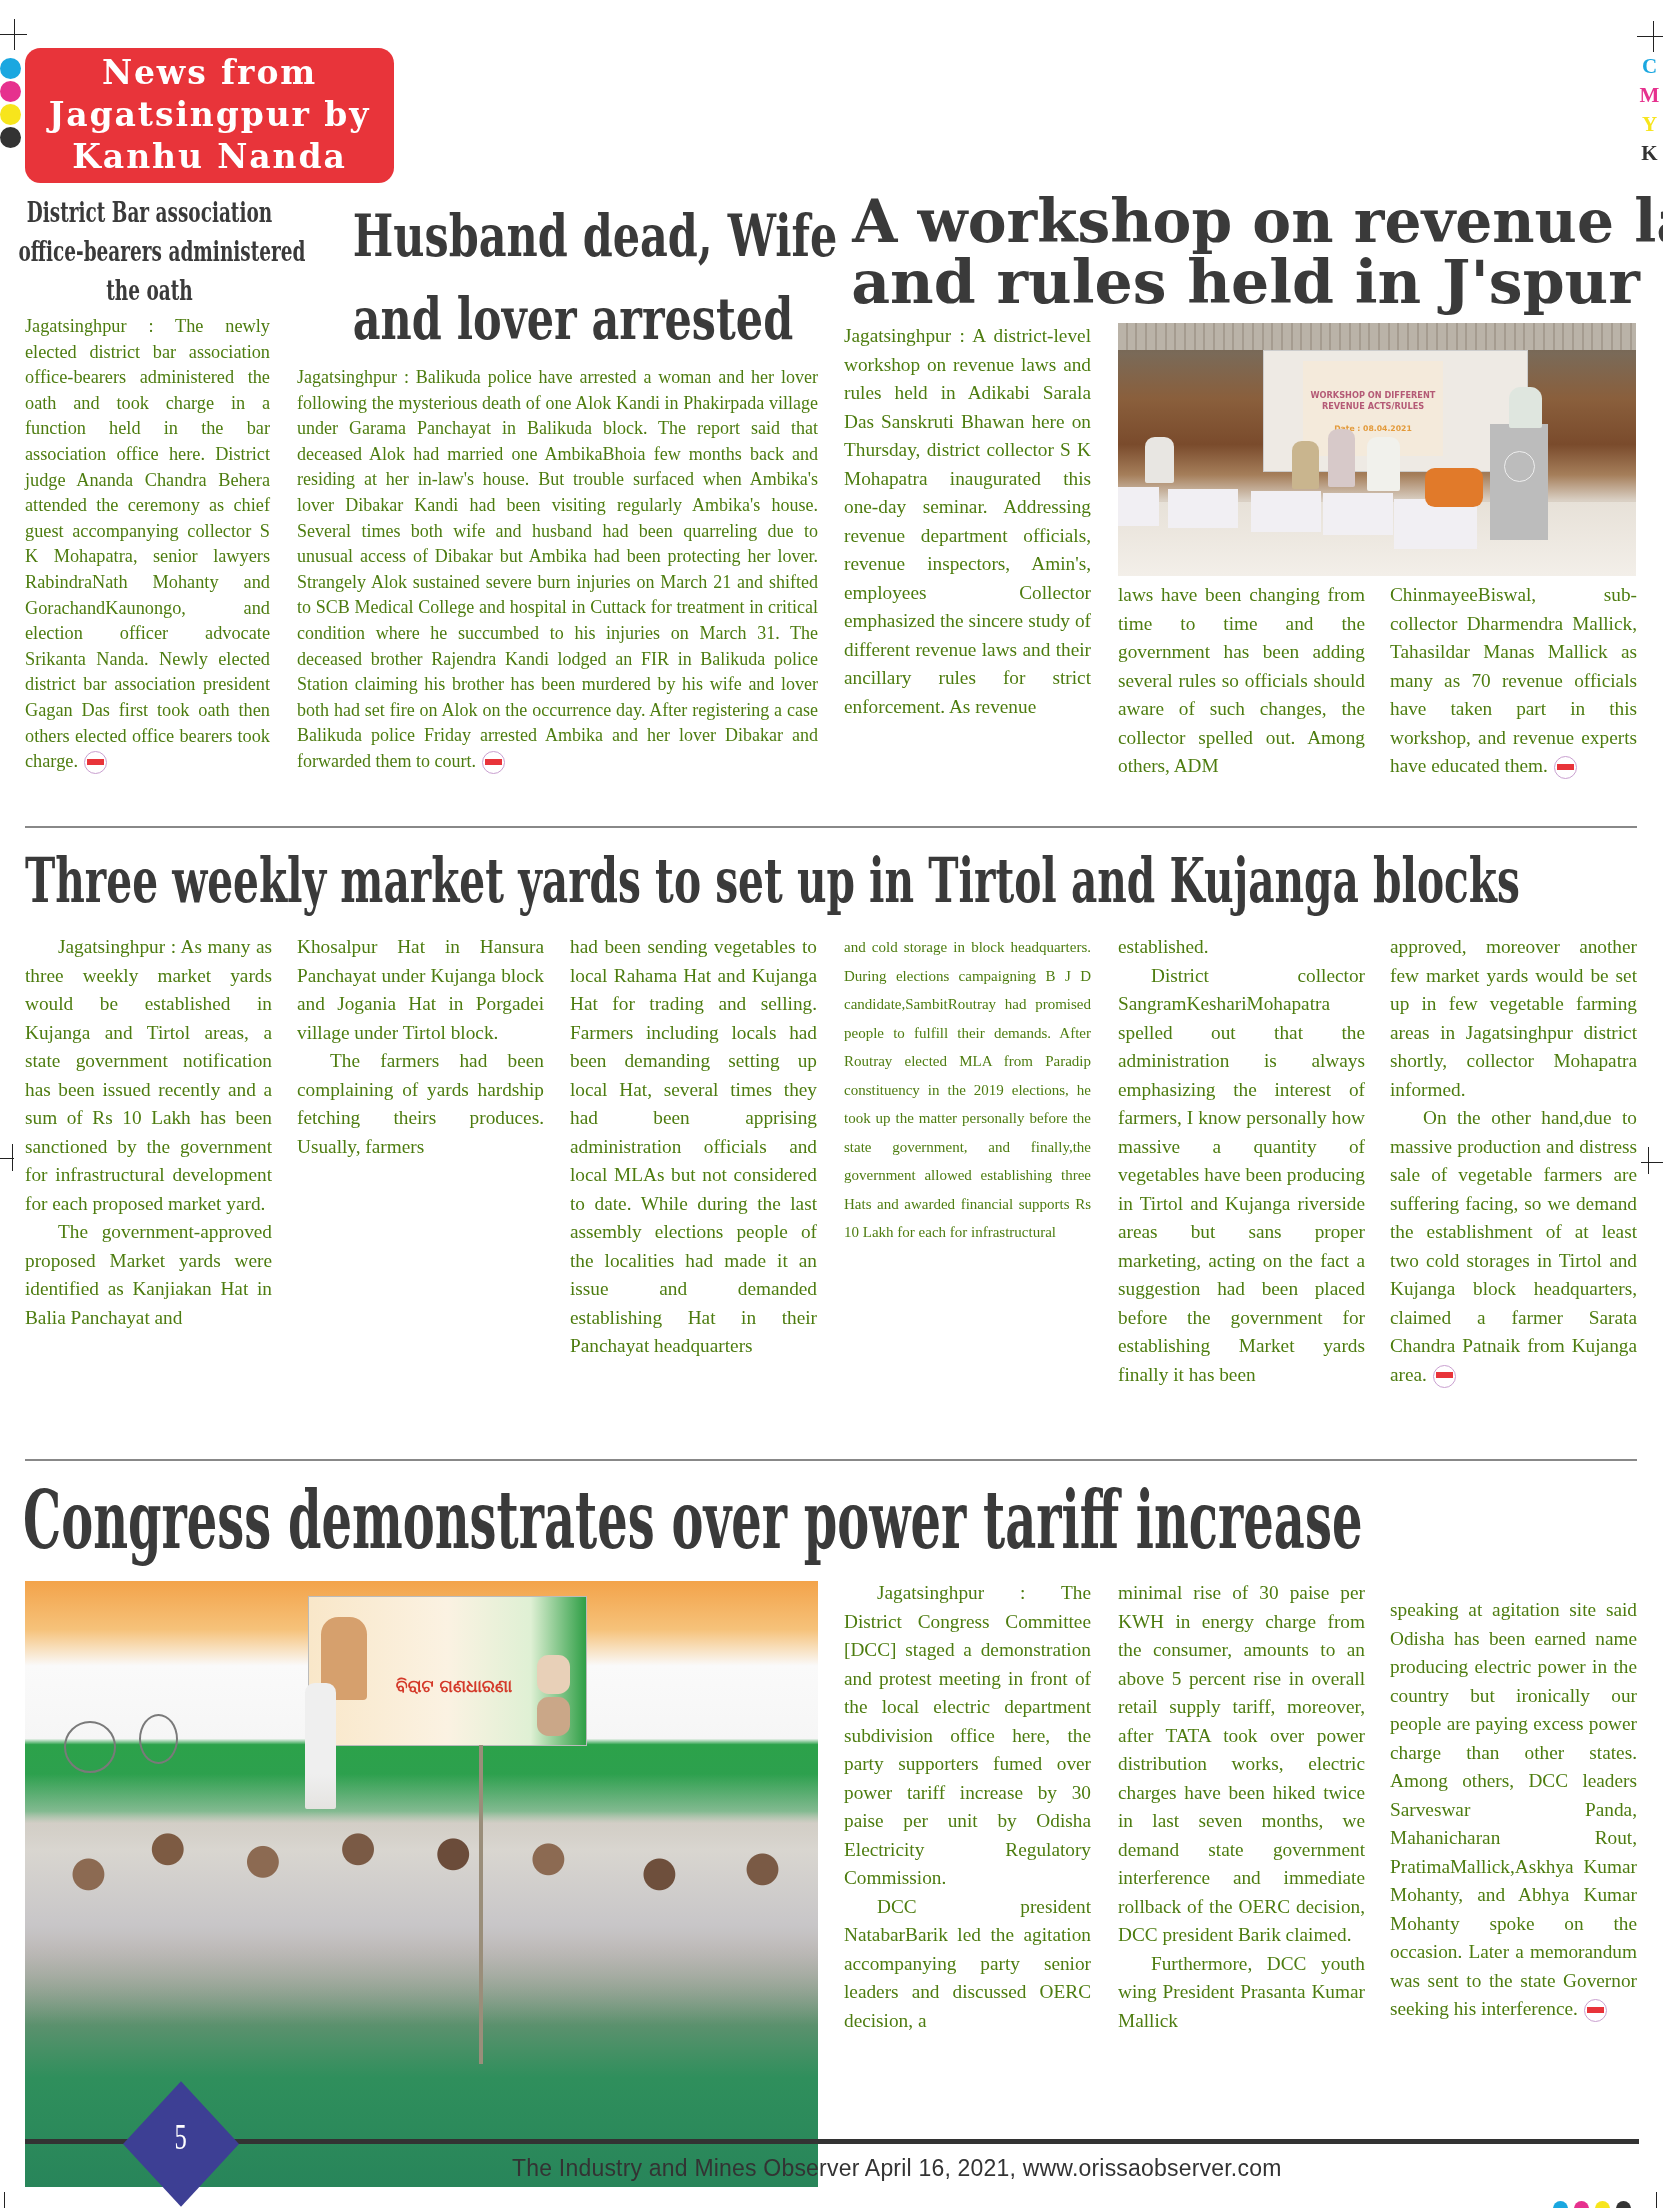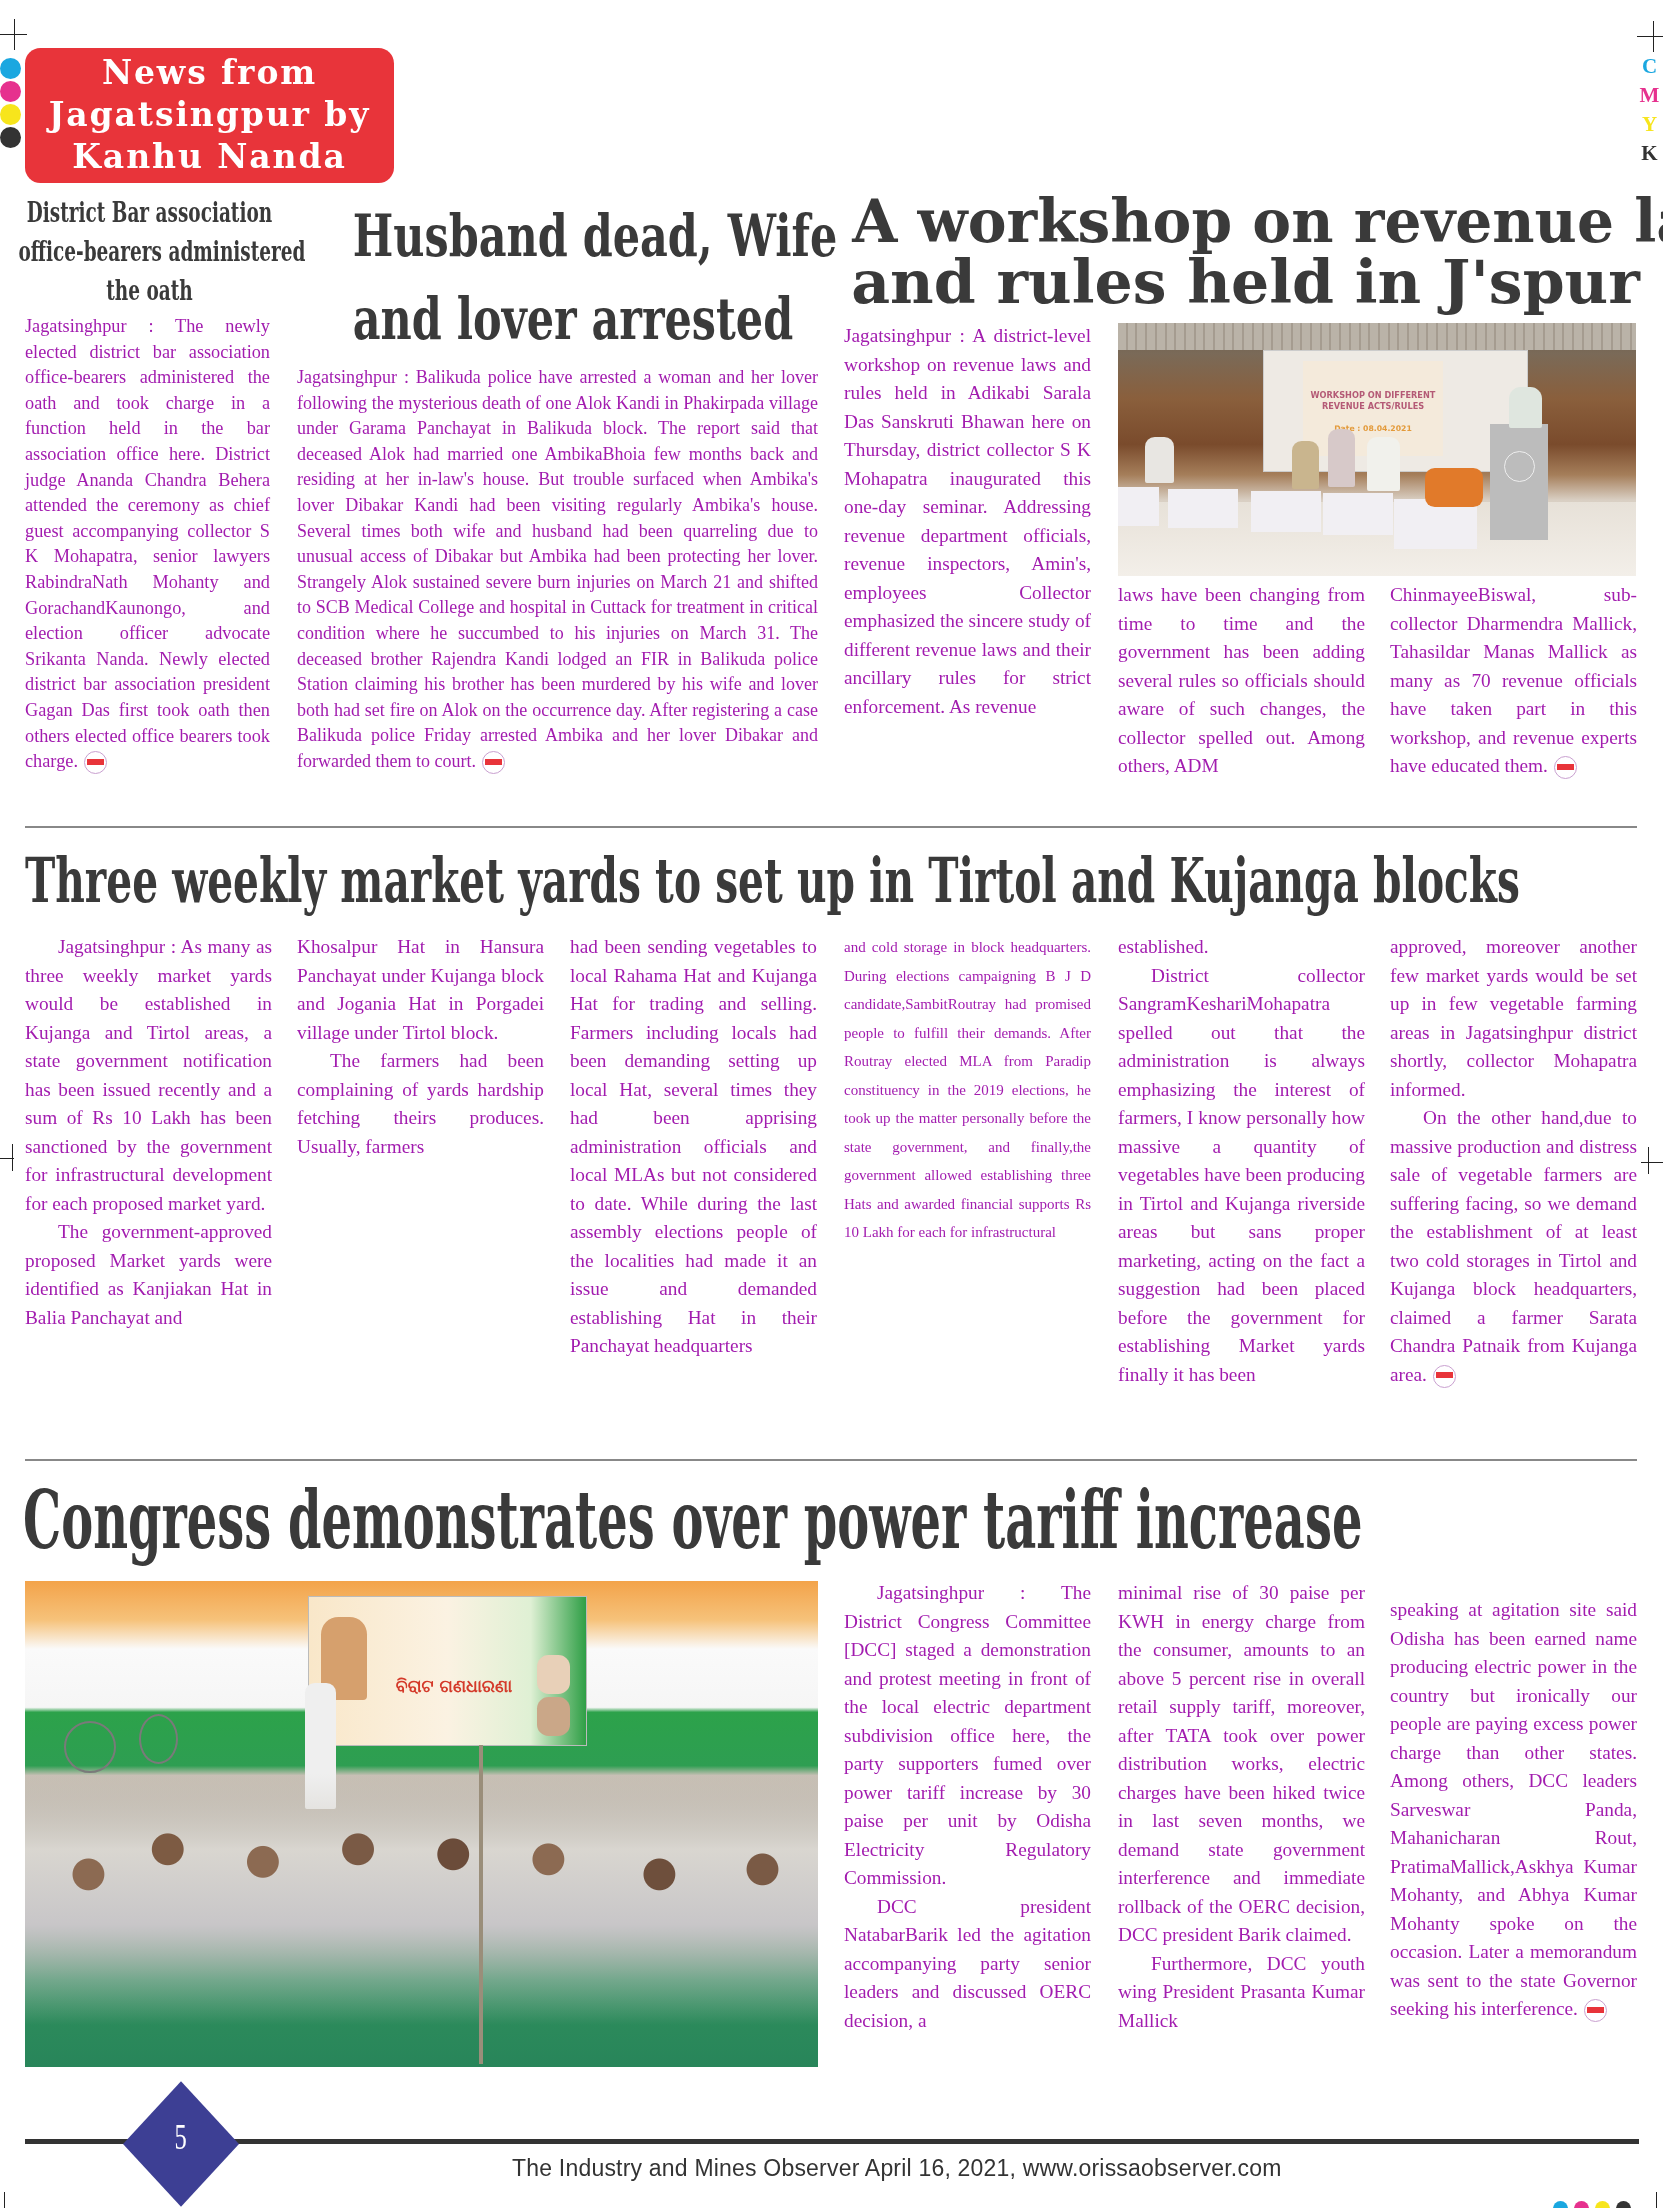--- a/index.html
+++ b/index.html
@@ -5,21 +5,21 @@
   html, body { margin:0; padding:0; background:#fff; }
   body { width:1664px; height:2208px; position:relative; overflow:hidden; font-family:"Liberation Serif", serif; color:#2b2b2b; }
   .abs { position:absolute; }
   .crop-h { position:absolute; height:1px; background:#222; }
   .crop-v { position:absolute; width:1px; background:#222; }
   .dot { position:absolute; width:21px; height:21px; border-radius:50%; }
   .cmyk-letter { position:absolute; font-family:"Liberation Serif", serif; font-weight:bold; font-size:21px; width:29px; text-align:center; }
   .banner { left:25px; top:48px; width:369px; height:135px; background:#e8343a; border-radius:15.4px; color:#fff; font-family:"DejaVu Serif", serif; font-weight:bold; font-size:33px; line-height:42px; text-align:center; letter-spacing:1.9px; padding-top:3.9px; box-sizing:border-box; }
   .cond { font-family:"Liberation Sans Narrow","Liberation Sans", sans-serif; }
   .headline { position:absolute; font-family:"DejaVu Serif", serif; font-weight:bold; color:#3a3a3a; text-align:center; line-height:1.25; }
-  .col { position:absolute; font-family:"Liberation Serif", serif; font-size:19px; line-height:28.5px; text-align:justify; color:#a21caf; }
+  .col { position:absolute; font-family:"Liberation Serif", serif; font-size:19px; line-height:28.5px; text-align:justify; color:#4d7c0f; }
   .col p { margin:0; }
   .col .ind { text-indent:33px; }
   .logo { display:inline-block; width:23px; height:23px; border-radius:50%; border:1.9px solid #c9a0d0; vertical-align:middle; position:relative; margin-left:5.8px; box-sizing:border-box; }
   .logo::after { content:""; position:absolute; left:1.9px; right:1.9px; top:6.8px; height:5.8px; background:#e8343a; }
   .rule { position:absolute; height:1.9px; background:#888; }
   .photo { position:absolute; overflow:hidden; }
   .footer-line { position:absolute; left:25px; width:1614px; height:4.8px; background:#333; top:2139px; }
   .diamond { position:absolute; left:123px; top:2081px; width:116px; height:126px; }
   .footer-text { position:absolute; left:512px; top:2155px; font-family:"Liberation Sans", sans-serif; font-size:23px; color:#333; letter-spacing:0.2px; }
 </style>
@@ -154,21 +154,21 @@
         <p>approved, moreover another few market yards would be set up in few vegetable farming areas in Jagatsinghpur district shortly, collector Mohapatra informed.</p>
         <p class="ind"><span>On the other hand,due to massive production and distress sale of vegetable farmers are suffering facing, so we demand the establishment of at least two cold storages in Tirtol and Kujanga block headquarters, claimed a farmer Sarata Chandra Patnaik from Kujanga area.</span><span class="logo"></span></p>
       </div>
     </div>
 </div>
 
 <div class="rule" style="left:25px;top:1459px;width:1612px;"></div>
 
 <div>
   <div class="headline" style="left:23px;top:1471px;width:2703px;text-align:left;font-size:81px;line-height:97px;white-space:nowrap;transform:scaleX(0.592);transform-origin:left top;">Congress demonstrates over power tariff increase</div>
-  <div class="photo" style="left:25px;top:1581px;width:793px;height:486px;background:linear-gradient(180deg,#f3a34a 0%,#f6c27a 8%,#fafafa 14%,#f6f6f6 26%,#2ca24a 27%,#2e9e52 38%,#c7bfb4 40%,#9e9488 60%,#2f8f5c 82%,#28855a 100%);">
+  <div class="photo" style="left:25px;top:1581px;width:793px;height:606px;background:linear-gradient(180deg,#f3a34a 0%,#f6c27a 8%,#fafafa 14%,#f6f6f6 26%,#2ca24a 27%,#2e9e52 38%,#c7bfb4 40%,#9e9488 60%,#2f8f5c 82%,#28855a 100%);">
     <div style="position:absolute;left:283px;top:15.4px;width:277px;height:148px;background:linear-gradient(90deg,#f9e7c9 0%,#fbf2e2 50%,#dff0d4 80%,#2f9f46 100%);border:1px solid #bbb;">
       <div style="position:absolute;left:58px;top:79px;width:174px;text-align:center;font-family:'DejaVu Sans',sans-serif;font-weight:bold;font-size:17.4px;color:#d43a2a;">ବିରାଟ ଗଣଧାରଣା</div>
       <div style="position:absolute;left:11.6px;top:19.3px;width:46px;height:83px;background:#d6a06d;border-radius:17.4px 17.4px 3.9px 3.9px;"></div>
       <div style="position:absolute;left:228px;top:58px;width:33px;height:39px;background:#e8d0b8;border-radius:11.6px;"></div>
       <div style="position:absolute;left:228px;top:100px;width:33px;height:39px;background:#caa788;border-radius:11.6px;"></div>
     </div>
     <div style="position:absolute;left:39px;top:140px;width:48px;height:48px;border-radius:50%;border:2.9px solid #7a7a7a;"></div>
     <div style="position:absolute;left:114px;top:133px;width:35px;height:46px;border-radius:50%;border:2.9px solid #7a7a7a;"></div>
     <div style="position:absolute;left:280px;top:102px;width:31px;height:126px;background:#efefef;border-radius:9.7px 9.7px 1.9px 1.9px;"></div>
     <div style="position:absolute;left:0;top:193px;width:100%;height:251px;background:

